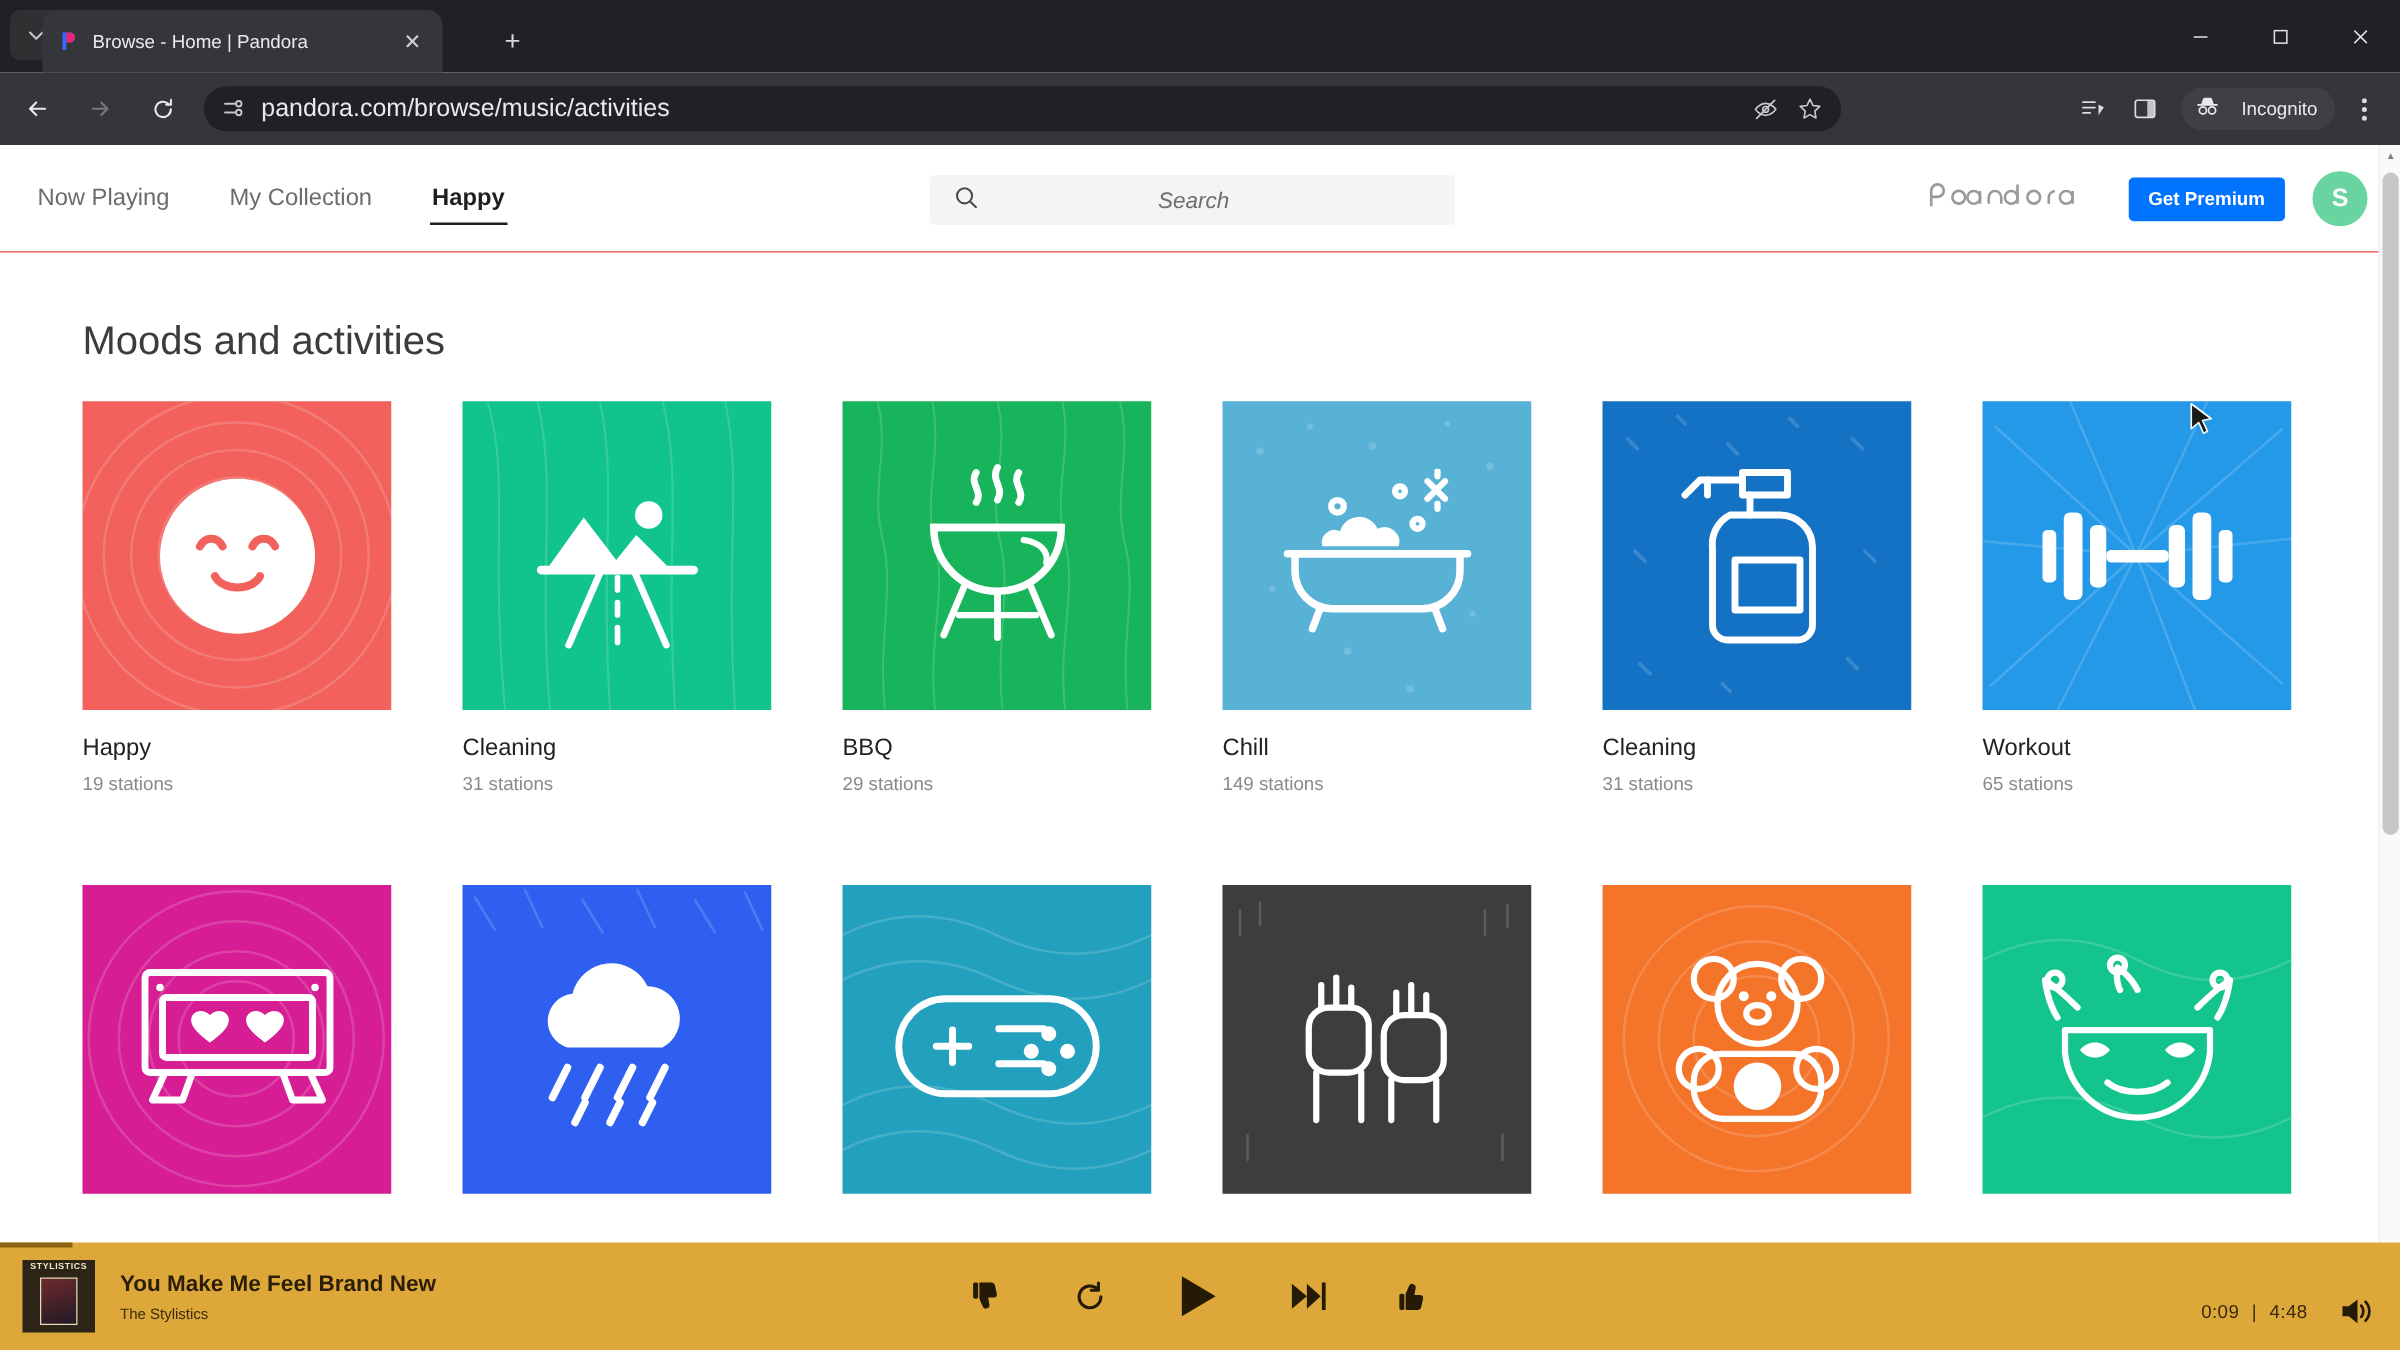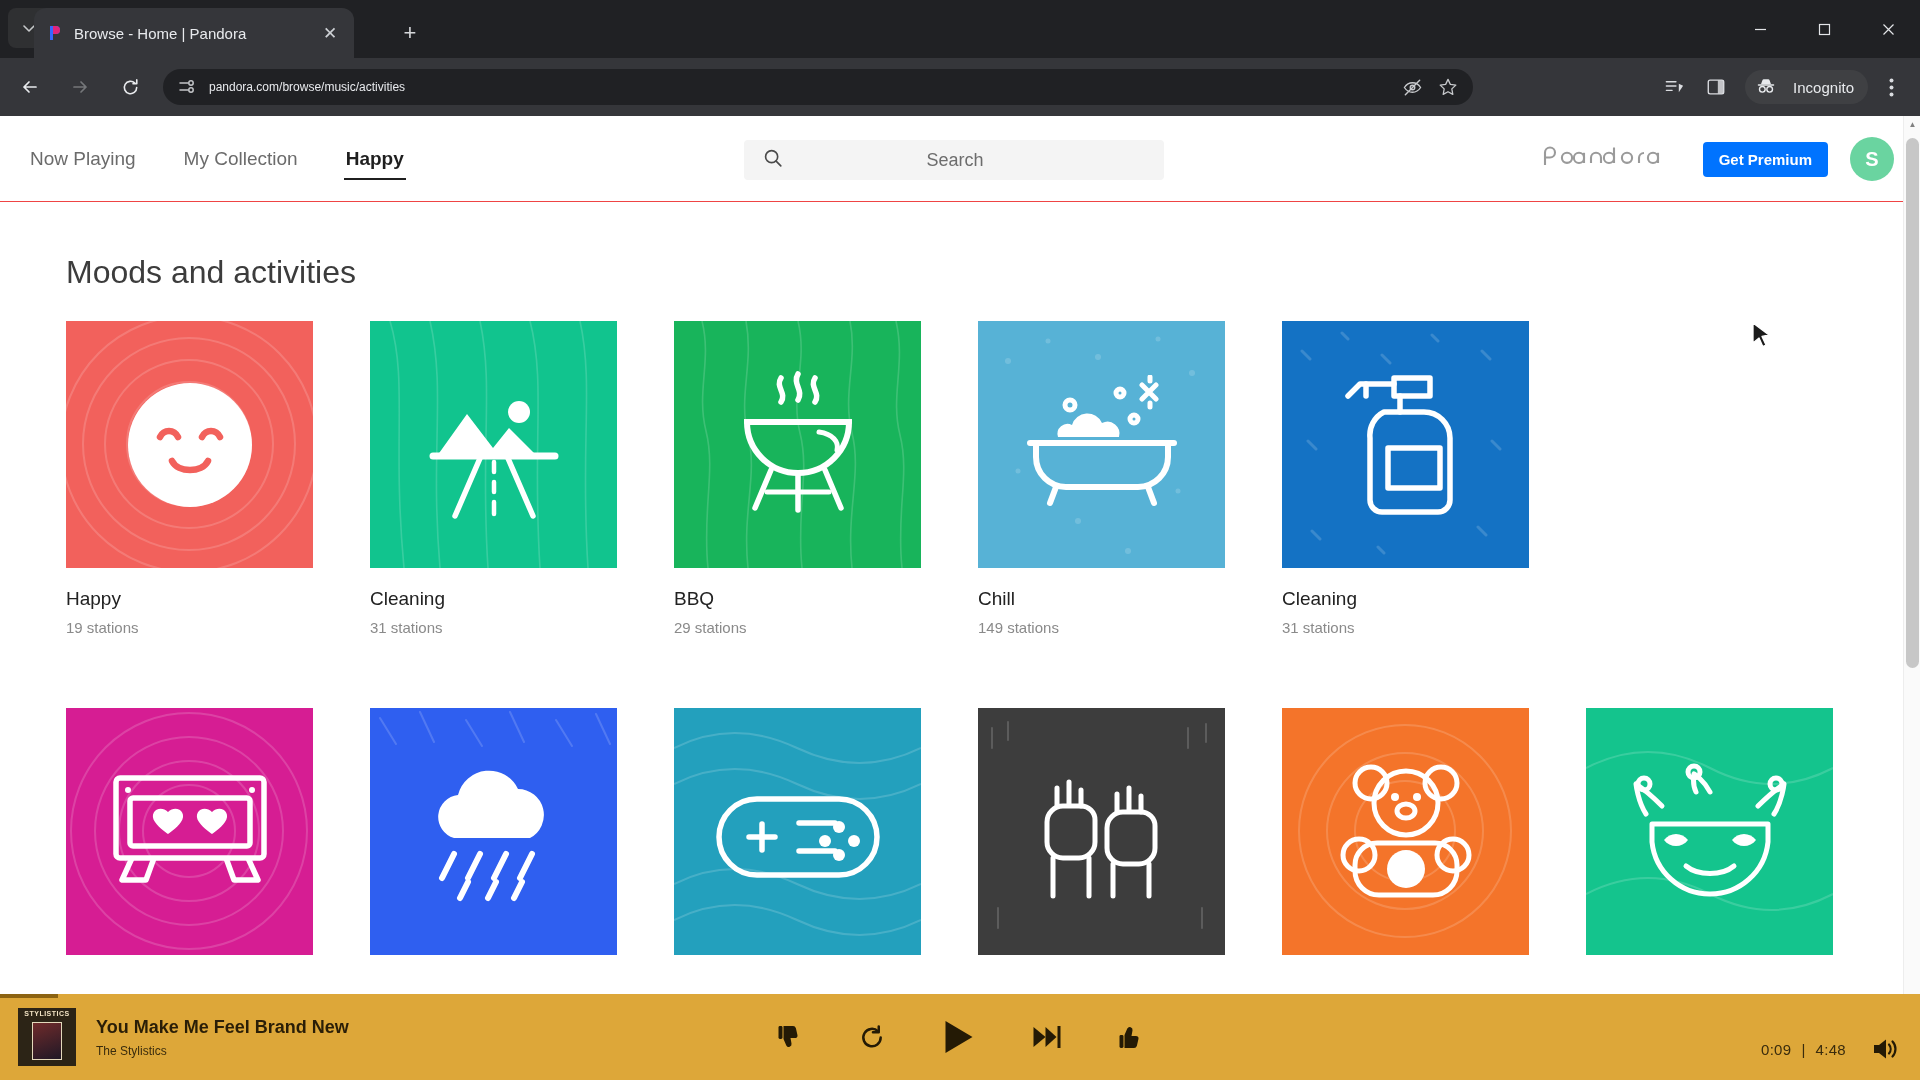--- a/index.html
+++ b/index.html
@@ -61,21 +61,21 @@
     display: flex; align-items: center; justify-content: center;
     color: #e8eaed;
   }
   .nav-btn.fwd { color: #75777a; }
   .omnibox {
     position: absolute; left: 163px; top: 11px; width: 1310px; height: 36px;
     background: #202124; border-radius: 18px; display: flex;
     align-items: center; padding: 0 14px; gap: 12px;
   }
   .omni-site-icon { width: 20px; height: 20px; color: #c3c5c8; flex: 0 0 20px; }
-  .omni-url { color: #e8eaed; font-size: 12px; white-space: nowrap; }
+  .omni-url { color: #e8eaed; font-size: 20px; white-space: nowrap; }
   .omni-right {
     position: absolute; right: 10px; top: 0; height: 36px;
     display: flex; align-items: center; gap: 6px;
   }
   .omni-ico {
     width: 30px; height: 30px; display: flex; align-items: center;
     justify-content: center; color: #c8cacd;
   }
   .tb-ico {
     width: 38px; height: 38px; display: flex; align-items: center;
@@ -102,21 +102,21 @@
     white-space: nowrap;
   }
   .pnav-item.active { color: #1f1f1f; font-weight: 700; }
   .pnav-item.active::after {
     content: ""; position: absolute; left: 0; right: 0; bottom: -4px;
     height: 2px; background: #1f1f1f;
   }
   .psearch {
     position: absolute; left: 744px; top: 24px; width: 420px; height: 40px;
     background: #f4f4f4; border-radius: 4px; display: flex;
-    align-items: center; padding: 0 18px; gap: 16px;
+    align-items: center; padding: 0 18px; gap: 16px; font-style: italic;
   }
   .psearch svg { color: #4a4a4a; flex: 0 0 22px; }
   .psearch-ph { color: #6d6d6d; font-size: 18px; flex: 1; text-align: center; padding-right: 36px; }
   .phead-right {
     position: absolute; right: 26px; top: 0; height: 86px;
     display: flex; align-items: center; gap: 22px;
   }
   .plogo { color: #9a9a9a; letter-spacing: 1px; }
   .premium-btn {
     background: #0073ff; color: #fff; font-size: 15px; font-weight: 700;
@@ -482,20 +482,42 @@
                 <path d="M64 26v16"></path>
                 <path d="M48 42h40a26 26 0 0 1 26 26v62a12 12 0 0 1-12 12H46a12 12 0 0 1-12-12V68a26 26 0 0 1 14-26z"></path>
                 <rect x="52" y="78" width="52" height="40"></rect>
               </g>
             </svg>
           </div>
           <div class="tile-name">Cleaning</div>
           <div class="tile-count">31 stations</div>
         </div>
 
+        <div class="tile">
+          <div class="tile-art" style="background:#2499e8">
+            <svg class="tex" viewBox="0 0 247 247">
+                <g stroke="#fff" stroke-width="2">
+                  <path d="M123 123L10 20M123 123L70 0M123 123L180 0M123 123L240 22M123 123L247 110M123 123L240 226M123 123L170 247M123 123L60 247M123 123L6 228M123 123L0 112"></path>
+                </g>
+              </svg>
+            <svg width="160" height="110" viewBox="0 0 160 110">
+              <g fill="#fff">
+                <rect x="4" y="34" width="11" height="42" rx="4"></rect>
+                <rect x="21" y="20" width="15" height="70" rx="5"></rect>
+                <rect x="42" y="30" width="13" height="50" rx="5"></rect>
+                <rect x="55" y="50" width="50" height="10" rx="4"></rect>
+                <rect x="105" y="30" width="13" height="50" rx="5"></rect>
+                <rect x="124" y="20" width="15" height="70" rx="5"></rect>
+                <rect x="145" y="34" width="11" height="42" rx="4"></rect>
+              </g>
+            </svg>
+          </div>
+          <div class="tile-name">Workout</div>
+          <div class="tile-count">65 stations</div>
+        </div>
       </div>
 
       <div class="row-gap"></div>
 
       <div class="grid">
 
         <div class="tile">
           <div class="tile-art" style="background:#d61d93">
             <svg class="tex" viewBox="0 0 247 247">
                 <g stroke="#fff" fill="none" stroke-width="2">

